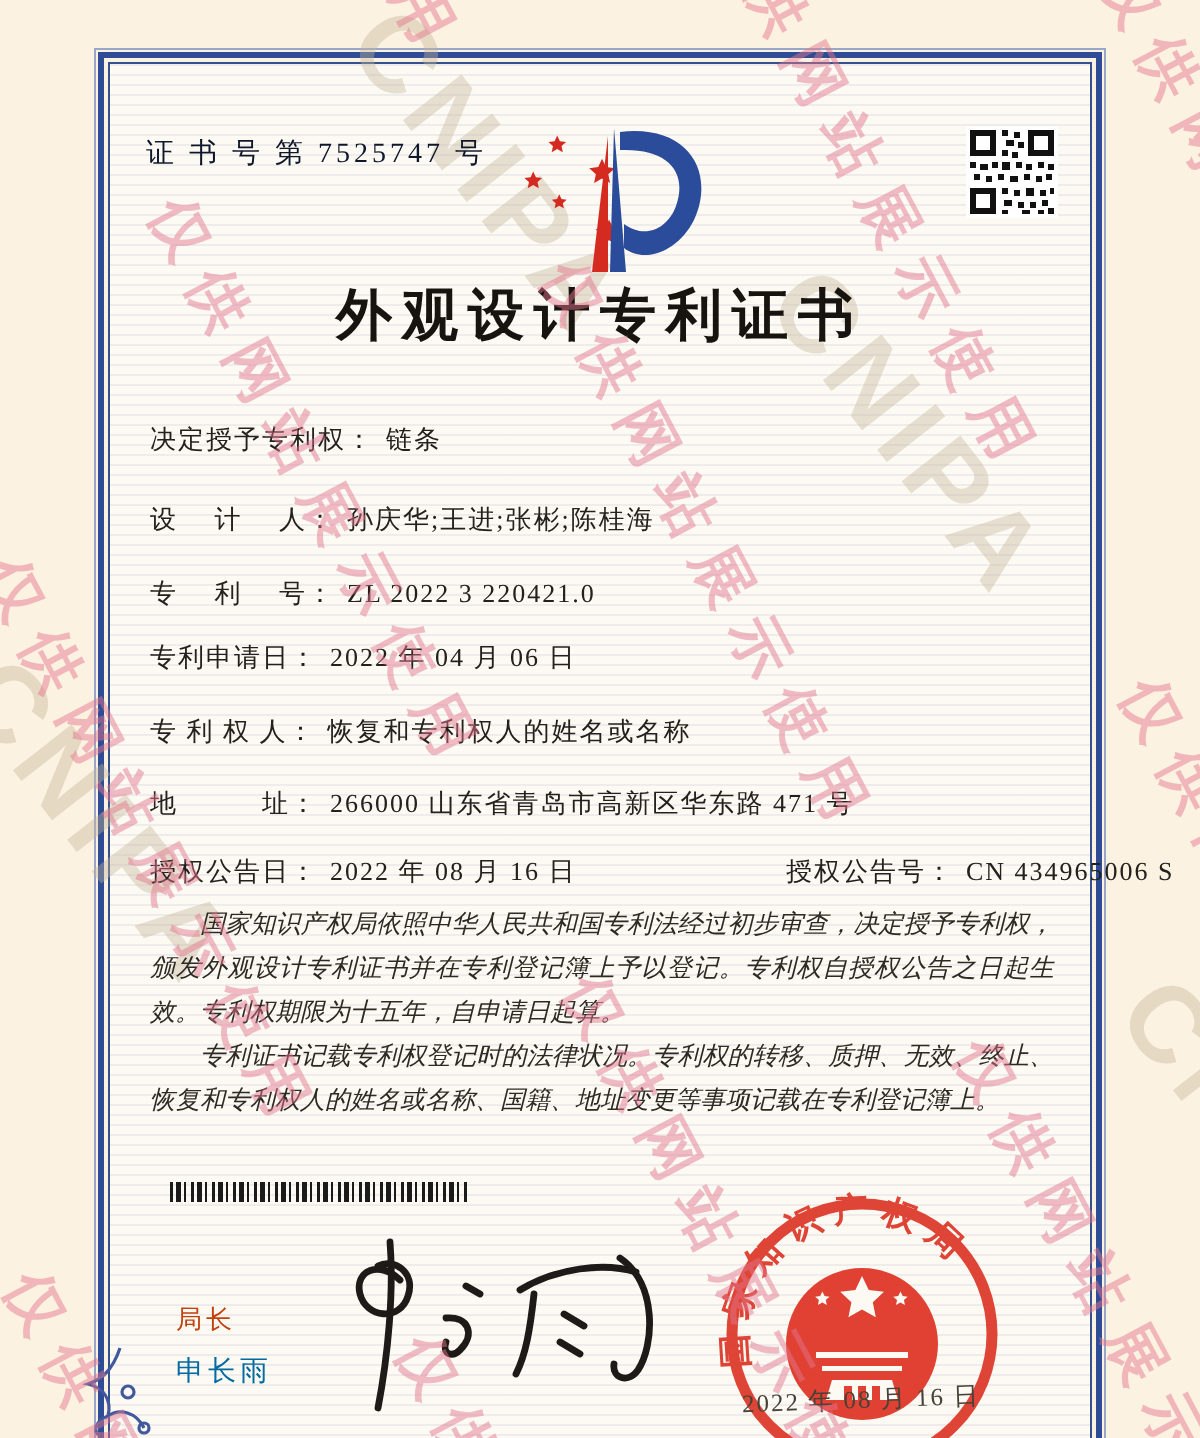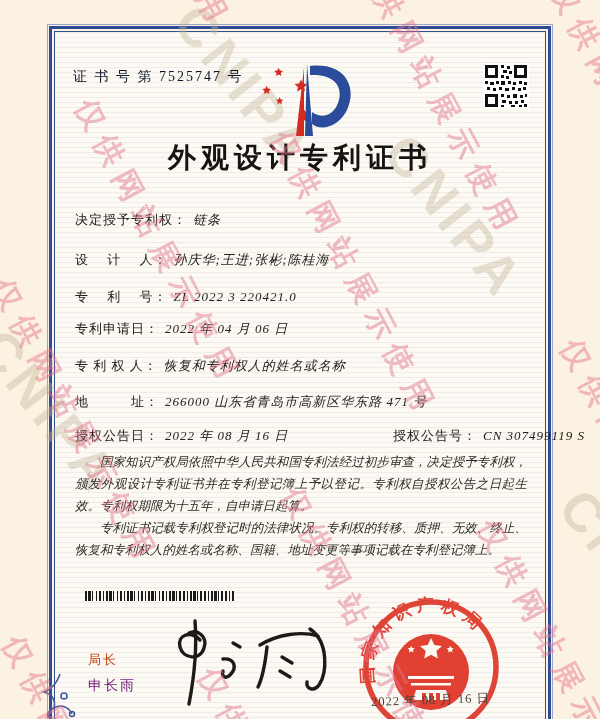--- a/index.html
+++ b/index.html
@@ -32,38 +32,38 @@
   .certno{position:absolute;left:73px;top:68px;font-size:14px;letter-spacing:2px;
     color:#0f172a;z-index:10;}
   .qr{position:absolute;left:483px;top:63px;z-index:10;}
   .logo{position:absolute;left:252px;top:60px;width:104px;height:82px;z-index:10;}
   .title{position:absolute;left:0;top:139px;width:600px;text-align:center;
     font-size:28px;font-weight:bold;letter-spacing:5px;color:#17130f;z-index:10;}
 
   
   .row{position:absolute;left:75px;font-size:13px;color:#24201c;z-index:10;white-space:nowrap;}
   .row .lbl{letter-spacing:1px;}
-  .row .val{margin-left:6px;letter-spacing:1px;font-style:italic;}
+  .row .val{margin-left:6px;letter-spacing:1px;}
   .grant2{position:absolute;left:318px;top:0;}
   .r0{top:211px}.r1{top:251px}.r2{top:288px}.r3{top:320px}
   .r4{top:357px}.r5{top:393px}.r6{top:427px}
 
   
   .paras{position:absolute;left:75px;top:451px;width:452px;z-index:10;
     font-size:12.5px;line-height:22px;color:#2e2923;text-align:justify;font-style:italic;}
   .paras p{margin:0;text-indent:2em;}
 
   
   .barcode{position:absolute;left:85px;top:591px;width:150px;height:10px;z-index:10;
     background:repeating-linear-gradient(90deg,
       #1b1b1b 0 1.5px, rgba(0,0,0,0) 1.5px 3px,
       #1b1b1b 3px 5.5px, rgba(0,0,0,0) 5.5px 7px,
       #1b1b1b 7px 8px, rgba(0,0,0,0) 8px 10.5px);}
   .director-title{position:absolute;left:88px;top:651px;font-size:13px;color:#c2410c;z-index:10;letter-spacing:2px;}
-  .director-name{position:absolute;left:88px;top:677px;font-size:14px;color:#701a75;z-index:10;letter-spacing:2px;}
+  .director-name{position:absolute;left:88px;top:677px;font-size:14px;color:#0369a1;z-index:10;letter-spacing:2px;}
   .sig{position:absolute;left:160px;top:616px;z-index:11;}
   .seal{position:absolute;left:356px;top:580px;z-index:12;}
   .seal-date{position:absolute;left:371px;top:692px;z-index:13;font-size:12.5px;
     letter-spacing:1px;color:#474239;transform:rotate(-2deg);}
   .corner-orn{position:absolute;left:36px;top:672px;z-index:9;}
 </style>
 </head>
 <body>
 
 <div class="stage">
@@ -167,21 +167,21 @@
   </div>
   <div class="row r4">
     <span class="lbl">专 利 权 人：</span><span class="val">恢复和专利权人的姓名或名称</span>
   </div>
   <div class="row r5">
     <span class="lbl">地　　　址：</span><span class="val">266000 山东省青岛市高新区华东路 471 号</span>
   </div>
   <div class="row r6">
     <span class="lbl">授权公告日：</span><span class="val">2022 年 08 月 16 日</span>
     <span class="grant2">
-      <span class="lbl">授权公告号：</span><span class="val">CN 307499119 S</span>
+      <span class="lbl">授权公告号：</span><span class="val">CN 434965006 S</span>
     </span>
   </div>
 
   <div class="paras">
     <p>国家知识产权局依照中华人民共和国专利法经过初步审查，决定授予专利权，颁发外观设计专利证书并在专利登记簿上予以登记。专利权自授权公告之日起生效。专利权期限为十五年，自申请日起算。</p>
     <p>专利证书记载专利权登记时的法律状况。专利权的转移、质押、无效、终止、恢复和专利权人的姓名或名称、国籍、地址变更等事项记载在专利登记簿上。</p>
   </div>
 
   <div class="barcode"></div>
 

